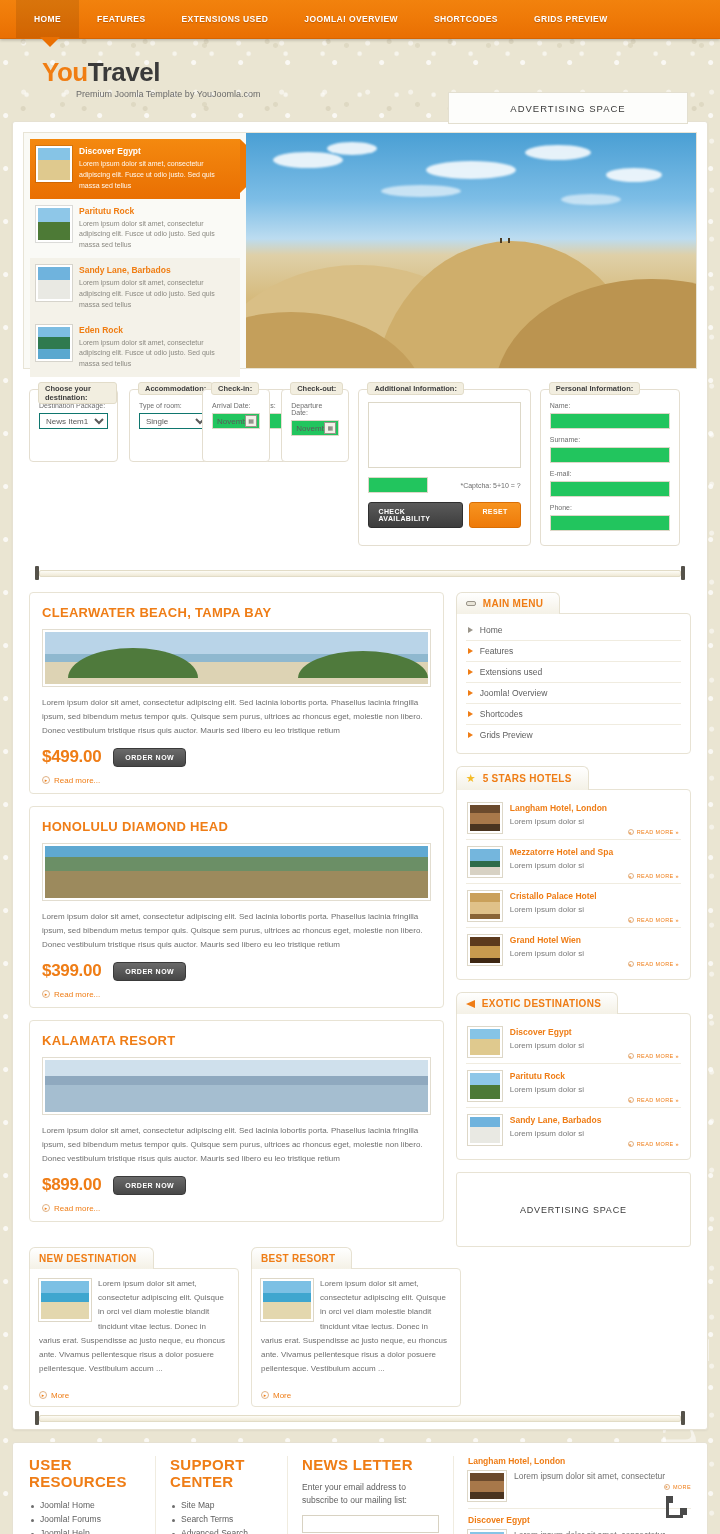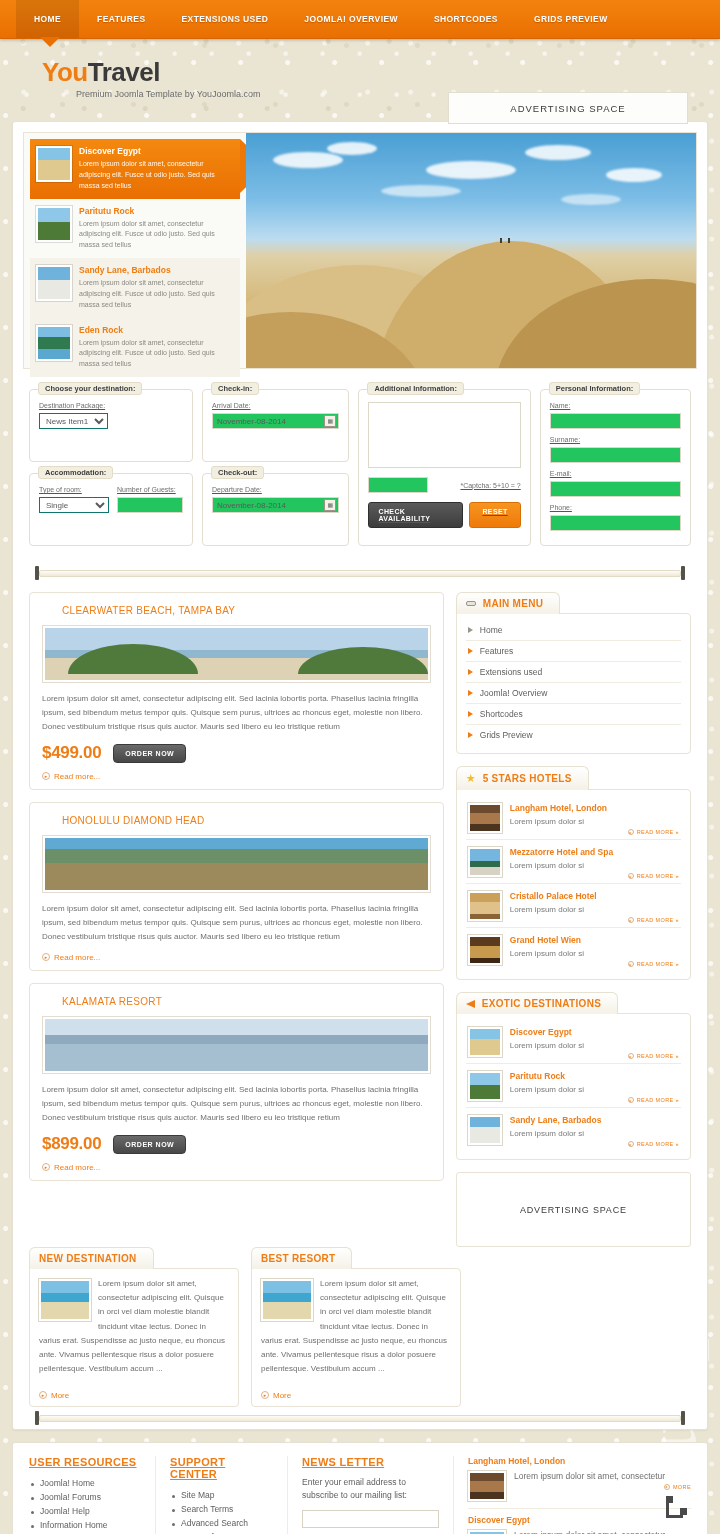--- a/index.html
+++ b/index.html
@@ -126,21 +126,21 @@
   .tp-eden{background:linear-gradient(to bottom,#7dbde2 0 30%,#2f7a4f 30% 70%,#5aa8cf 70% 100%);}
   .tp-hotel{background:linear-gradient(to bottom,#6b4a2d 0 30%,#a8784a 30% 75%,#4a3420 75% 100%);}
   .tp-mezz{background:linear-gradient(to bottom,#74b6dd 0 45%,#2d6b4a 45% 70%,#d8d2c4 70% 100%);}
   .tp-crist{background:linear-gradient(to bottom,#caa05a 0 35%,#e0c189 35% 80%,#8a6436 80% 100%);}
   .tp-wien{background:linear-gradient(to bottom,#5c3a1d 0 35%,#c79a4e 35% 80%,#3d2712 80% 100%);}
   .tp-beach{background:linear-gradient(to bottom,#7cc0e4 0 32%,#3fa6cf 32% 55%,#e3d7ae 55% 100%);}
 
   
   .bookwrap{ margin-top:12px; padding:8px 6px 10px; }
   .book-grid{ display:flex; gap:9px; }
-  .book-col{ display:flex; flex-direction:column; gap:11px;text-decoration:underline; }
+  .book-col{ display:flex; flex-direction:row; gap:11px; }
   .fset{
     border:1px solid #e4ded0; border-radius:4px; background:#fff;
     padding:12px 9px 10px; position:relative;
   }
   .flegend{
     position:absolute; top:-8px; left:8px;
     background:#f2eee0; border:1px solid #e2dcc9; border-radius:3px;
     padding:1px 6px; font-size:7.5px; font-weight:bold; color:#3e3e3e;
   }
   .flabel{ font-size:7px; color:#6d6d6d; margin-bottom:4px; display:block; }
@@ -190,22 +190,22 @@
   
   .cols{ display:flex; gap:12px; padding:12px 6px 0; }
   .colmain{ width:432px; }
   .colside{ width:245px; }
 
   .card{
     background:#fff; border:1px solid #e8e3d4; border-radius:4px;
     padding:12px 12px 8px; margin-bottom:12px;
   }
   .card h3{
-    color:#ef7d16; font-size:10px; font-weight:normal; letter-spacing:.3px;
-    text-transform:uppercase; margin-bottom:9px;margin-left:20px;
+    color:#ef7d16; font-size:13px; font-weight:bold; letter-spacing:.3px;
+    text-transform:uppercase; margin-bottom:9px;
   }
   .photo{ width:100%; height:58px; border:1px solid #e2ddd0; padding:2px; background:#fff; }
   .photo .art{ width:100%; height:100%; }
   .art-clearwater{background:linear-gradient(to bottom,#b9d4e8 0 42%,#8fb8cf 42% 58%,#ddd3b4 58% 100%);position:relative;}
   .art-honolulu{background:linear-gradient(to bottom,#5fa9d2 0 22%,#6b8f66 22% 48%,#9c8a5d 48% 100%);}
   .art-kalamata{background:linear-gradient(to bottom,#cfe0ec 0 30%,#8fa9bf 30% 48%,#a5bed0 48% 100%);}
   .hill{position:absolute;border-radius:50% 50% 0 0 / 100% 100% 0 0;background:#4f7a3c;}
   .body-txt{ font-size:8px; line-height:1.75; color:#6f6f6f; margin-top:9px; }
   .price-row{ display:flex; align-items:center; gap:12px; margin-top:9px; }
   .price{ font-size:17px; color:#ef7d16; font-weight:bold; letter-spacing:-.3px;}
@@ -271,21 +271,21 @@
   .duo-body{ background:#fff; border:1px solid #e8e3d4; border-radius:0 4px 4px 4px; padding:8px 9px 6px; margin-top:-1px; }
   .duo-body p{ font-size:8px; line-height:1.78; color:#6f6f6f; }
   .duo-thumb{ width:52px;height:42px;float:left;margin:2px 7px 2px 0;border:2px solid #fff;box-shadow:0 0 0 1px #ddd7c7;overflow:hidden;}
   .duo-more{ display:flex;align-items:center;gap:4px;font-size:8px;color:#ef7d16;margin-top:14px;cursor:pointer;}
 
   
   .footpanel{
     margin:12px 12px 0; background:#fff; border:1px solid #e6e1d2; border-radius:3px;
     padding:13px 16px 14px; display:flex; gap:14px; position:relative;
   }
-  .fcol h4{ font-size:11px; color:#ef7d16; font-weight:bold; text-transform:uppercase; letter-spacing:.3px; margin-bottom:8px;text-decoration:underline;}
+  .fcol h4{ font-size:15px; color:#ef7d16; font-weight:bold; text-transform:uppercase; letter-spacing:.3px; margin-bottom:8px;}
   .fcol ul{ list-style:none; }
   .fcol li{ font-size:8.5px; color:#5e5e5e; padding:2px 0 2px 11px; position:relative; cursor:pointer;}
   .fcol li:before{ content:"";position:absolute;left:2px;top:7px;width:3px;height:3px;border-radius:50%;background:#6d6d6d;}
   .fc1{ width:112px; } .fc2{ width:118px; border-left:1px solid #f0ece0; padding-left:14px;}
   .fc3{ width:152px; border-left:1px solid #f0ece0; padding-left:14px;}
   .fc4{ flex:1; border-left:1px solid #f0ece0; padding-left:14px;}
   .nl-txt{ font-size:8.5px; color:#5e5e5e; line-height:1.6; }
   .nl-inp{ width:100%; height:18px; border:1px solid #d8d2c2; margin:7px 0 8px; outline:none; }
   .sub-btn{ background:linear-gradient(to bottom,#5a5a5a,#3d3d3d); color:#fff; font-size:8px;
             padding:4px 8px; border:1px solid #2f2f2f; border-radius:3px; cursor:pointer; }
@@ -512,20 +512,24 @@
             <span>Read more...</span>
           </div>
         </div>
 
         <div class="card">
           <h3>HONOLULU DIAMOND HEAD</h3>
           <div class="photo">
               <div class="art art-honolulu"></div>
             </div>
           <p class="body-txt">Lorem ipsum dolor sit amet, consectetur adipiscing elit. Sed lacinia lobortis porta. Phasellus lacinia fringilla ipsum, sed bibendum metus tempor quis. Quisque sem purus, ultrices ac rhoncus eget, molestie non libero. Donec vestibulum tristique risus quis auctor. Mauris sed libero eu leo tristique retium</p>
+          <div class="price-row">
+            <span class="price">$399.00</span>
+            <span class="order-btn">ORDER NOW</span>
+          </div>
           <div class="readmore">
             <span class="bullet">▸</span>
             <span>Read more...</span>
           </div>
         </div>
 
         <div class="card">
           <h3>KALAMATA RESORT</h3>
           <div class="photo">
               <div class="art art-kalamata"></div>

